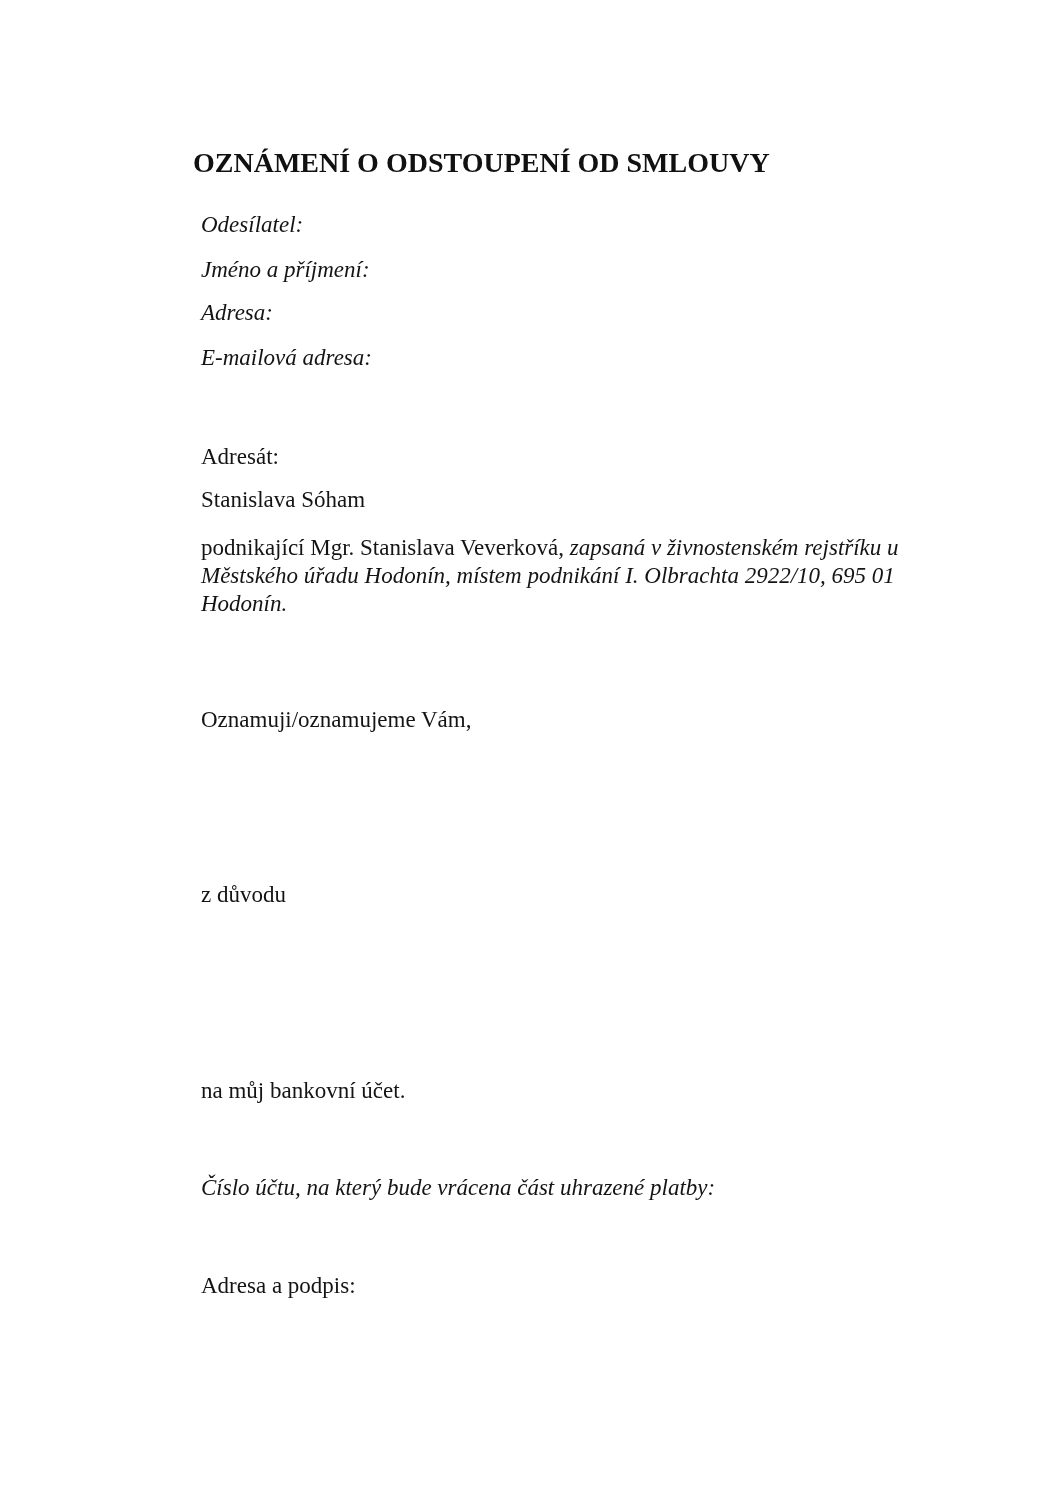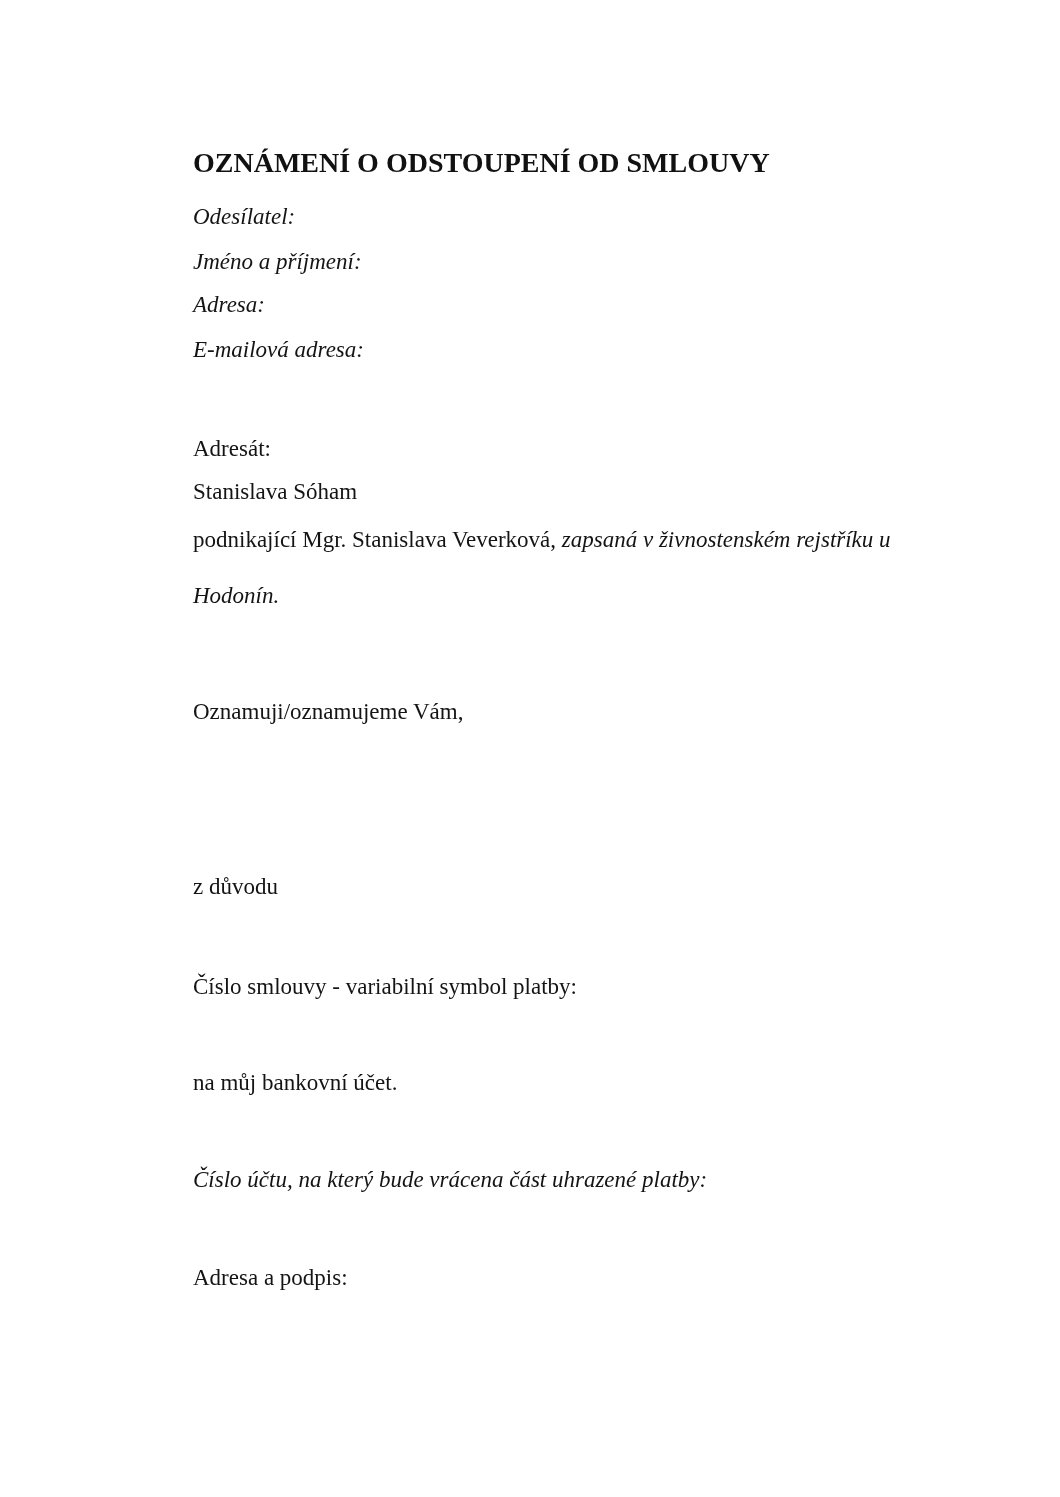--- a/index.html
+++ b/index.html
@@ -14,21 +14,21 @@
     height: 1497px;
     background: #ffffff;
     overflow: hidden;
     margin: 0;
     font-family: "Liberation Serif", "DejaVu Serif", serif;
     color: #141414;
   }
   .line {
     position: absolute;
     left: 193px;
-    margin: 0;
+    margin: 8px;
     font-size: 23px;
     line-height: 28px;
     white-space: nowrap;
     color: #141414;
   }
   .title {
     position: absolute;
     left: 193px;
     margin: 0;
     font-size: 28px;
@@ -52,28 +52,27 @@
   <p class="line italic" style="top:248px">Jméno a příjmení:</p>
 
   <p class="line italic" style="top:291px">Adresa:</p>
 
   <p class="line italic" style="top:336px">E-mailová adresa:</p>
 
   <p class="line" style="top:435px">Adresát:</p>
 
   <p class="line" style="top:478px">Stanislava Sóham</p>
 
-  <p class="line" style="top:526px"><span>podnikající Mgr. Stanislava Veverková, </span><span class="italic">zapsaná v živnostenském rejstříku u</span><br><br><span class="italic">Hodonín.</span></p>
+  <p class="line" style="top:526px"><span>podnikající Mgr. Stanislava Veverková, </span><span class="italic">zapsaná v živnostenském rejstříku u</span><br><span class="italic">Městského úřadu Hodonín, místem podnikání I. Olbrachta 2922/10, 695 01</span><br><span class="italic">Hodonín.</span></p>
 
   <p class="line bold" style="top:698px">Oznamuji/oznamujeme Vám,</p>
 
 
   <p class="line bold" style="top:873px">z důvodu</p>
 
-  <p class="line bold" style="top:973px">Číslo smlouvy - variabilní symbol platby:</p>
 
 
   <p class="line bold" style="top:1069px">na můj bankovní účet.</p>
 
   <p class="line italic" style="top:1166px">Číslo účtu, na který bude vrácena část uhrazené platby:</p>
 
   <p class="line" style="top:1264px">Adresa a podpis:</p>
 
 </div>
 

